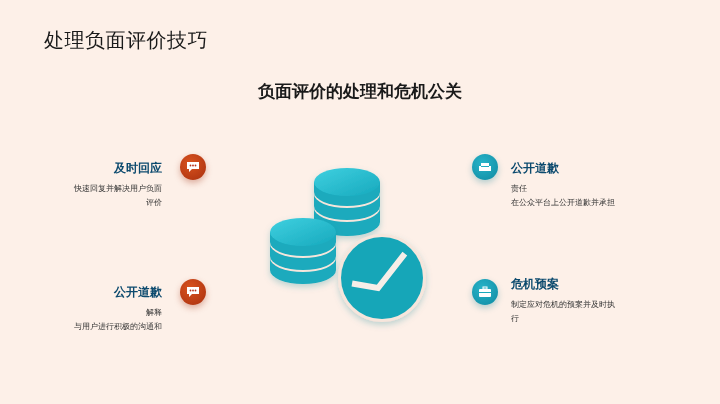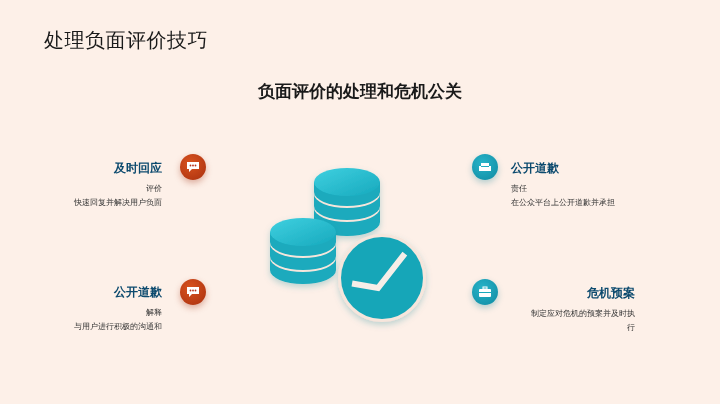--- a/index.html
+++ b/index.html
@@ -40,22 +40,22 @@
 </style>
 </head>
 <body>
 
 <div class="slide-title">处理负面评价技巧</div>
 <div class="subtitle">负面评价的处理和危机公关</div>
 
 <div class="item left" style="left:50px; top:160px;">
   <div class="head">及时回应</div>
   <div class="desc">
+    <div>快速回复并解决用户负面</div>
     <div>评价</div>
-    <div>快速回复并解决用户负面</div>
   </div>
 </div>
 <div class="badge red" style="left:180px; top:154px;">
   <svg width="14" height="12" viewBox="0 0 14 12">
       <path d="M1 1h12v7H6l-3 3V8H1z" fill="#fff"></path>
       <circle cx="4.5" cy="4.5" r="0.9" fill="#b8321a"></circle>
       <circle cx="7" cy="4.5" r="0.9" fill="#b8321a"></circle>
       <circle cx="9.5" cy="4.5" r="0.9" fill="#b8321a"></circle>
     </svg>
 </div>
@@ -90,21 +90,21 @@
   </div>
 </div>
 
 <div class="badge teal" style="left:472px; top:279px;">
   <svg width="14" height="12" viewBox="0 0 14 12">
       <rect x="5" y="1" width="4" height="2" fill="none" stroke="#fff" stroke-width="1"></rect>
       <rect x="1" y="3" width="12" height="8" rx="1" fill="#fff"></rect>
       <rect x="1" y="6" width="12" height="1" fill="#1aaabd"></rect>
     </svg>
 </div>
-<div class="item right" style="left:511px; top:285px;text-align:right;">
+<div class="item right" style="left:511px; top:276px;">
   <div class="head">危机预案</div>
   <div class="desc">
     <div>制定应对危机的预案并及时执</div>
     <div>行</div>
   </div>
 </div>
 
 <div class="illustration">
   <svg width="180" height="175" viewBox="0 0 180 175">
     <defs>

